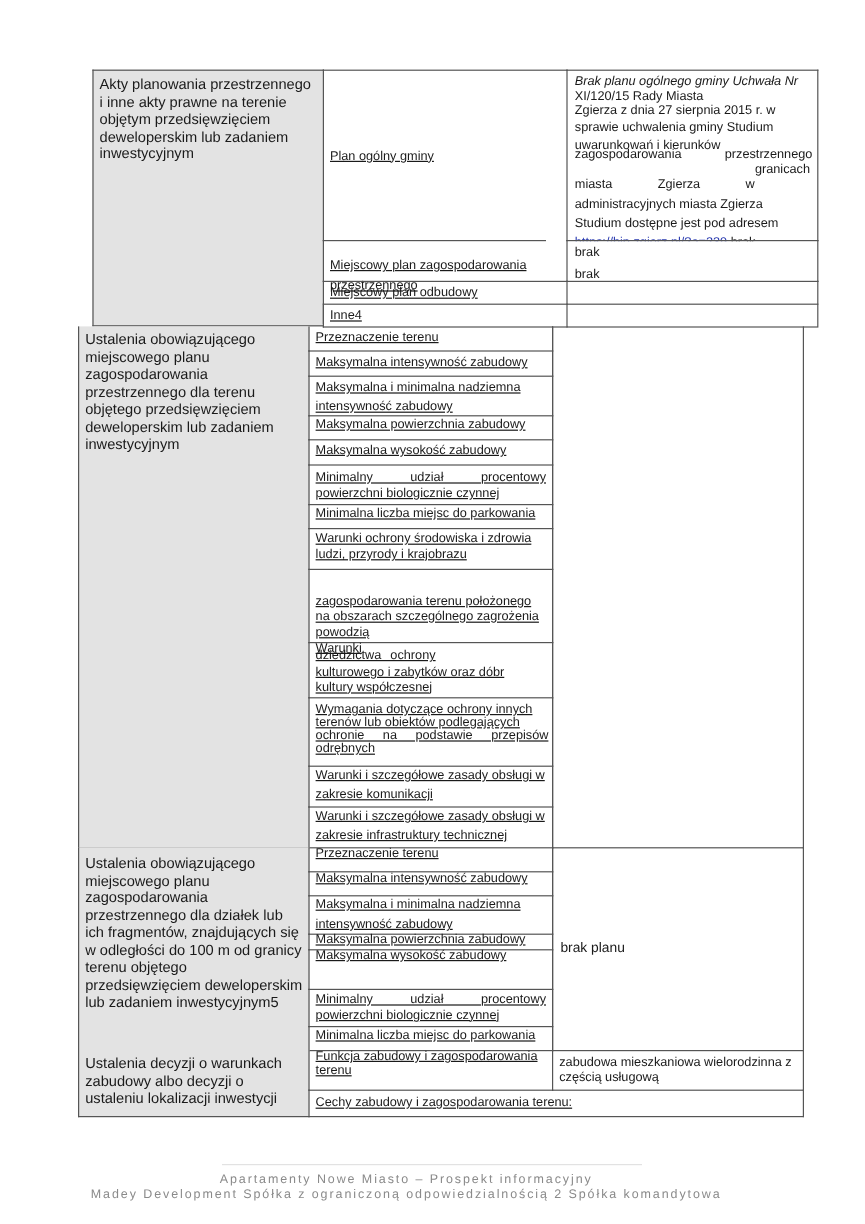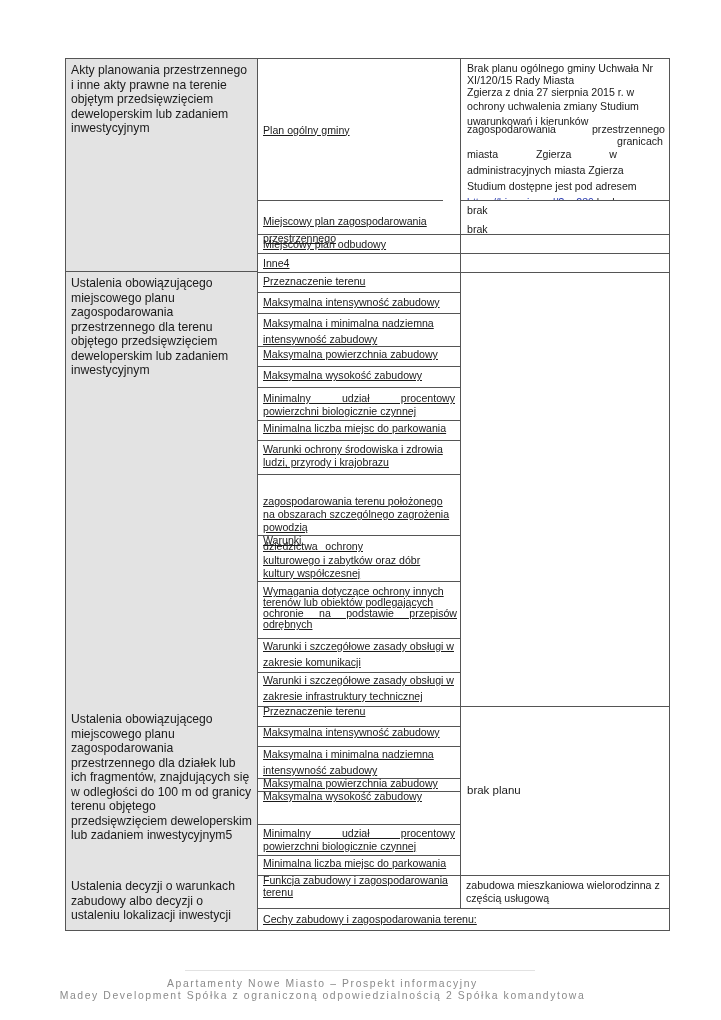--- a/index.html
+++ b/index.html
@@ -2,45 +2,45 @@
 <html><head>
 <meta charset="utf-8">
 <style>
   html, body { margin:0; padding:0; background:#ffffff; }
   body { width:721px; height:1020px; position:relative; overflow:hidden;
          font-family:"Liberation Sans", sans-serif; color:#1a1a1a; }
   .abs { position:absolute; box-sizing:border-box; }
   .gray { background:#e3e3e3; }
   .bl { border-left:1.3px solid #555; }
   .br { border-right:1.3px solid #555; }
-  .bt { border-top:1.3px solid #555; }
+  .bt { border-top:1.3px solid #555;margin-left:12px; }
   .bb { border-bottom:1.3px solid #555; }
   .head { font-size:12.2px; line-height:14.5px; padding:4px 5px; }
   .cell { font-size:10.6px; line-height:13px; padding:2px 5px;text-decoration:underline; }
   .val { font-size:10.6px; line-height:12.6px; padding:2px 6px; }
   .just { text-align:justify; }
   .link { color:#2a3bb0; text-decoration:underline; }
   .overflow { white-space:nowrap; font-size:12.2px; line-height:14px; }
   .footer-line { position:absolute; left:185px; top:970px; width:350px; height:1px; background:#e2e2e2; }
-  .footer { position:absolute; left:0; width:645px; text-align:center; color:#8a8a8a;
+  .footer { position:absolute; left:16px; width:645px; text-align:center; color:#8a8a8a;
             font-size:10.4px; letter-spacing:1.6px; line-height:13px; }
 </style>
 </head>
 <body>
 
 <div class="abs gray bl bt bb head" style="left:65px; top:58px; width:193px; height:214px;">Akty planowania przestrzennego i inne akty prawne na terenie objętym przedsięwzięciem deweloperskim lub zadaniem inwestycyjnym</div>
 
 <div class="abs bl bt cell" style="left:257px; top:58px; width:204px; height:143px; display:flex; align-items:center;">
   <span>Plan ogólny gminy</span>
 </div>
 <div class="abs bl bt br val" style="left:460px; top:58px; width:210px; height:143px; padding-top:3px; overflow:hidden;">
-  <div style="white-space:nowrap; margin-right:-12px;">Brak planu ogólnego gminy Uchwała Nr</div>
+  <div style="white-space:nowrap; margin-right:-12px;font-style:italic;">Brak planu ogólnego gminy Uchwała Nr</div>
   <div style="line-height:11px;">XI/120/15 Rady Miasta</div>
   <div style="line-height:13px;">Zgierza z dnia 27 sierpnia 2015 r. w</div>
-  <div style="line-height:15px;">ochrony uchwalenia zmiany Studium</div>
+  <div style="line-height:15px;">sprawie uchwalenia gminy Studium</div>
   <div style="position:relative; height:22px;">
     <span style="position:absolute; left:0; top:1px;">uwarunkowań i kierunków</span>
     <span style="position:absolute; left:0; top:9px; width:198px; text-align:justify; text-align-last:justify;">zagospodarowania przestrzennego</span>
   </div>
   <div style="text-align:right; line-height:10px;">granicach</div>
   <div style="width:150px; text-align:justify; text-align-last:justify; line-height:16px;">miasta Zgierza w</div>
   <div style="line-height:16px;">administracyjnych miasta Zgierza</div>
   <div style="line-height:16px;">Studium dostępne jest pod adresem</div>
   <div style="line-height:16px;"><a class="link" href="#">https://bip.zgierz.pl/?a=239</a><span> brak</span></div>
 </div>

